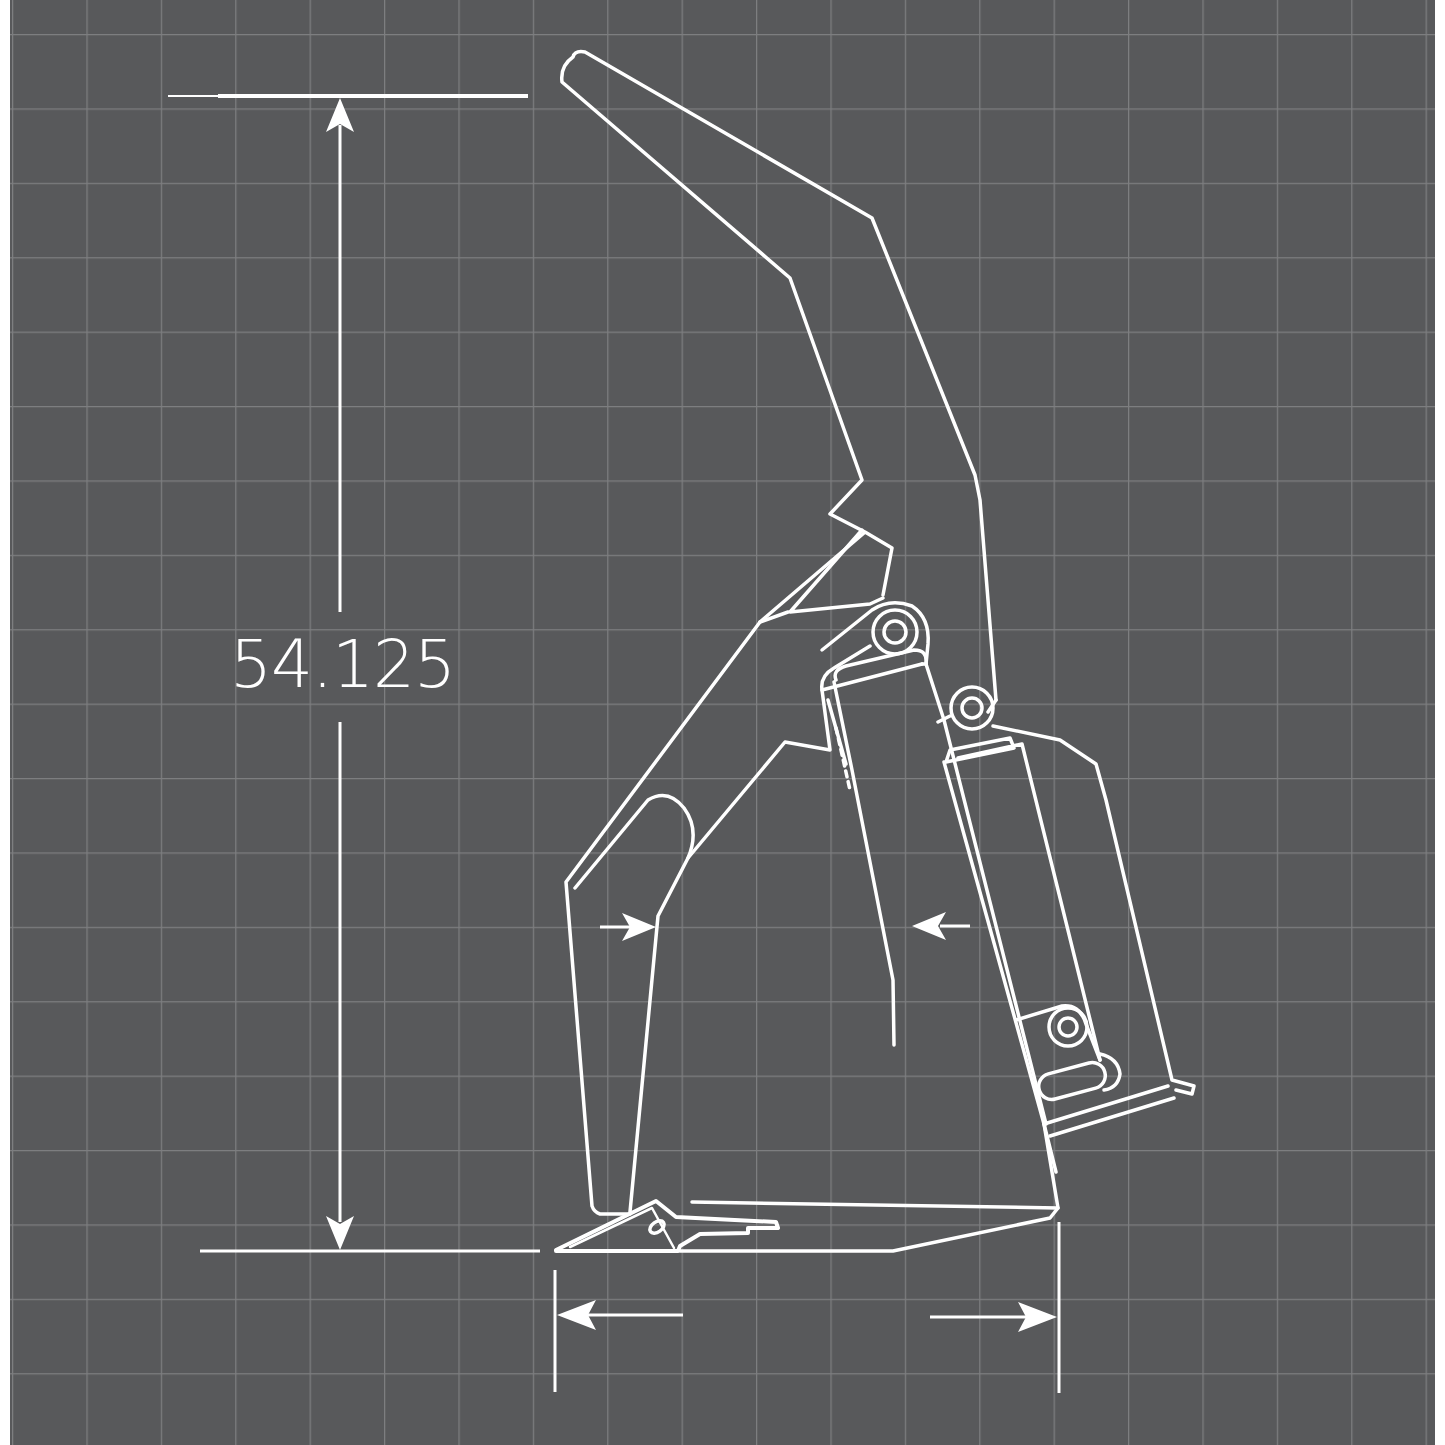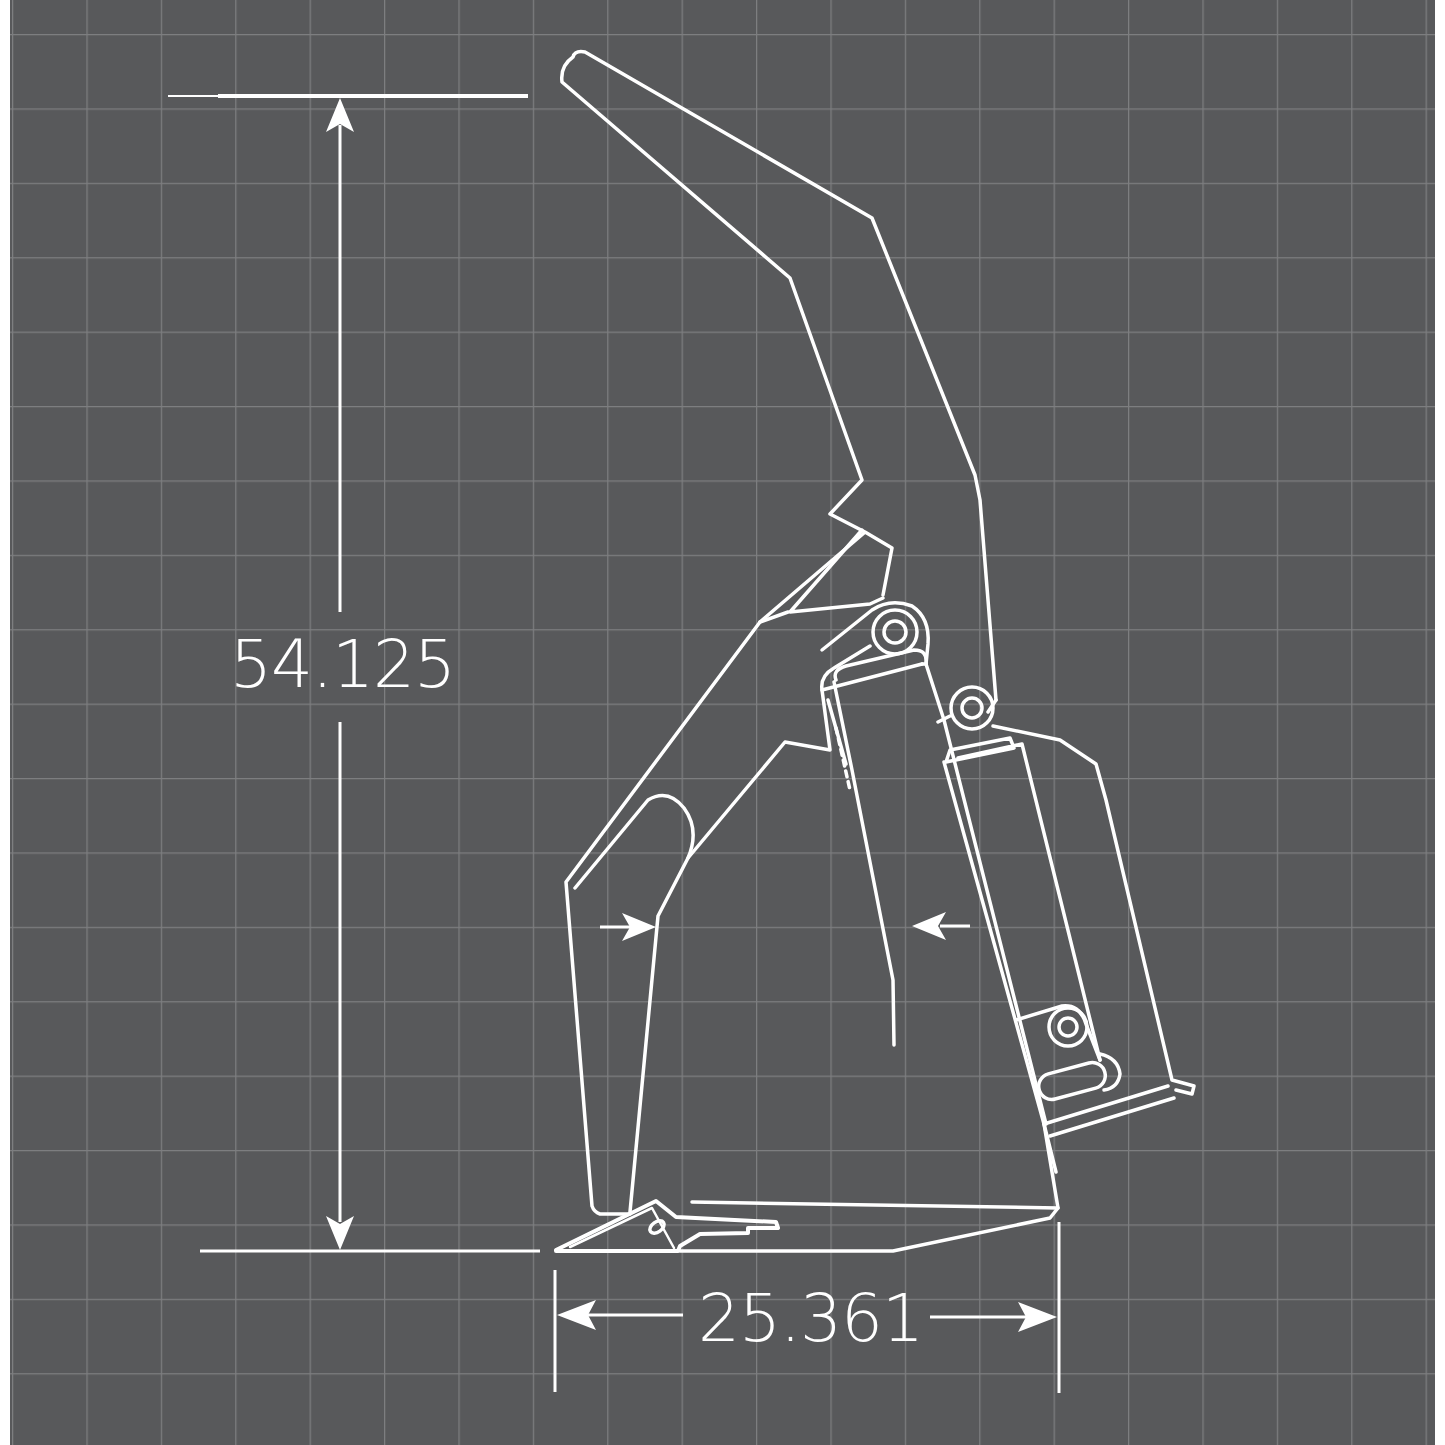--- a/index.html
+++ b/index.html
@@ -227,14 +227,13 @@
         <circle cx="972" cy="708" r="10"></circle>
       </g>
       <g>
         <circle cx="1068" cy="1027" r="19"></circle>
         <circle cx="1068" cy="1027" r="9"></circle>
       </g>
     </g>
   </svg>
 
   <div class="dim-label" id="lbl-height">54.125</div>
-  <div class="dim-label" id="lbl-width">25.361</div>
 </div>
 
 </body></html>

